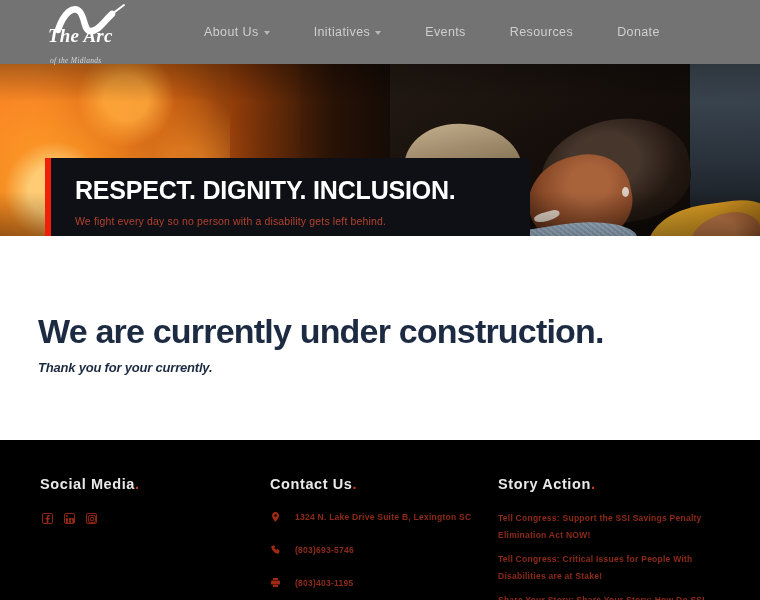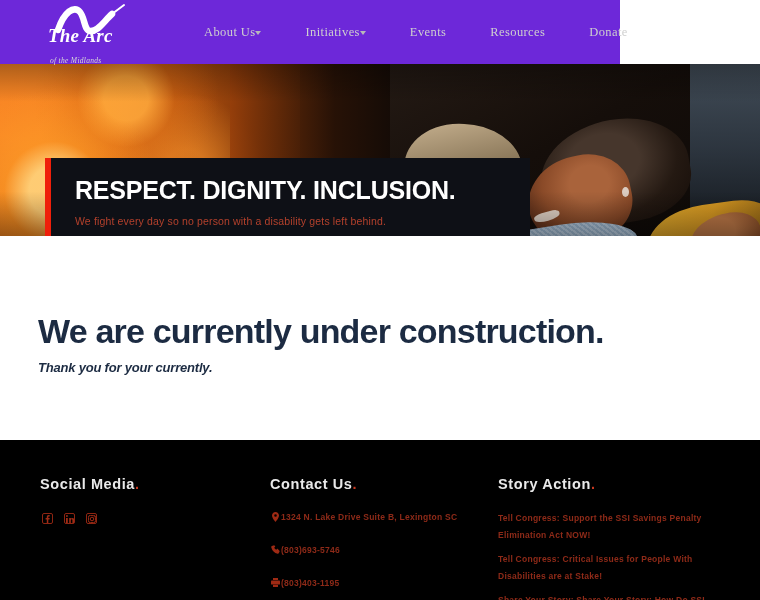--- a/index.html
+++ b/index.html
@@ -6,22 +6,22 @@
   html, body {
     width:760px; height:600px; overflow:hidden;
     background:#ffffff;
     font-family:"Liberation Sans", sans-serif;
     -webkit-font-smoothing:antialiased;
   }
   .page { position:relative; width:760px; height:600px; }
 
   
   .header {
-    position:absolute; top:0; left:0; width:620px; height:64px;
-    background:#6d28d9; z-index:30;
+    position:absolute; top:0; left:0; width:760px; height:64px;
+    background:#737373; z-index:30;
     display:flex; align-items:center;
   }
   .logo-wrap {
     position:relative; width:118px; height:64px;
     margin-left:42px; flex:0 0 auto;
   }
   .logo-mark {
     position:absolute; left:12px; top:3px; width:78px; height:32px;
   }
   .logo-name {
@@ -33,23 +33,23 @@
   }
   .logo-sub {
     position:absolute; left:8px; top:57px;
     font-family:"Liberation Serif", serif;
     font-style:italic;
     font-size:7.5px; color:#d8d8d8; letter-spacing:0.3px;
     line-height:1;
   }
   .nav { display:flex; align-items:center; margin-left:22px; }
   .nav-item {
-    display:flex; align-items:center; 
+    display:flex; align-items:center; gap:5px;
     color:#cfcfcf; font-size:12.5px; letter-spacing:0.4px;
-    padding:0 22px; cursor:pointer; white-space:nowrap;font-family:Liberation Serif, serif;
+    padding:0 22px; cursor:pointer; white-space:nowrap;
   }
   .caret {
     display:inline-block; width:0; height:0;
     border-left:3.5px solid transparent;
     border-right:3.5px solid transparent;
     border-top:4px solid #b9b9b9;
     position:relative; top:1px;
   }
 
   
@@ -190,21 +190,21 @@
   .social-row { position:absolute; top:73px; left:2px; display:flex; gap:11px; }
   .soc {
     width:11px; height:11px; border:1px solid #8e2512; border-radius:2px;
     display:flex; align-items:center; justify-content:center;
     color:#a02c16; cursor:pointer;
   }
   .soc svg { display:block; }
 
   .contact-list { position:absolute; top:71px; left:0; }
   .c-row {
-    display:flex; align-items:flex-start; gap:0;
+    display:flex; align-items:flex-start; gap:14px;
     height:22px; margin-bottom:11px; cursor:pointer;
   }
   .c-ico {
     width:11px; flex:0 0 11px; display:flex; justify-content:center;
     color:#9e2a14; padding-top:1px;
   }
   .c-txt {
     color:#8e2a18; font-size:8.5px; letter-spacing:0.25px; line-height:1.3;
     white-space:nowrap; padding-top:1px;
   }

